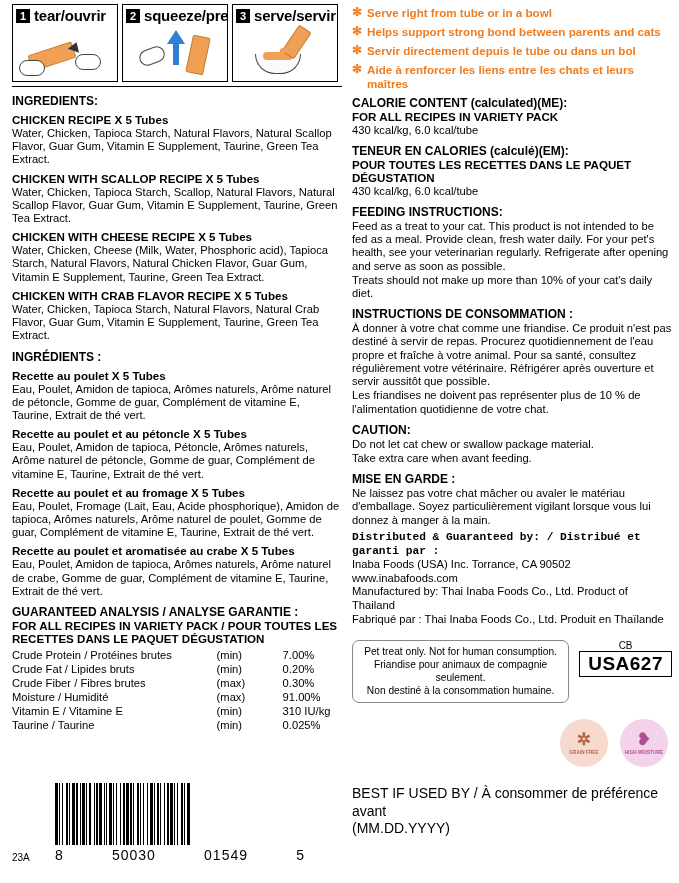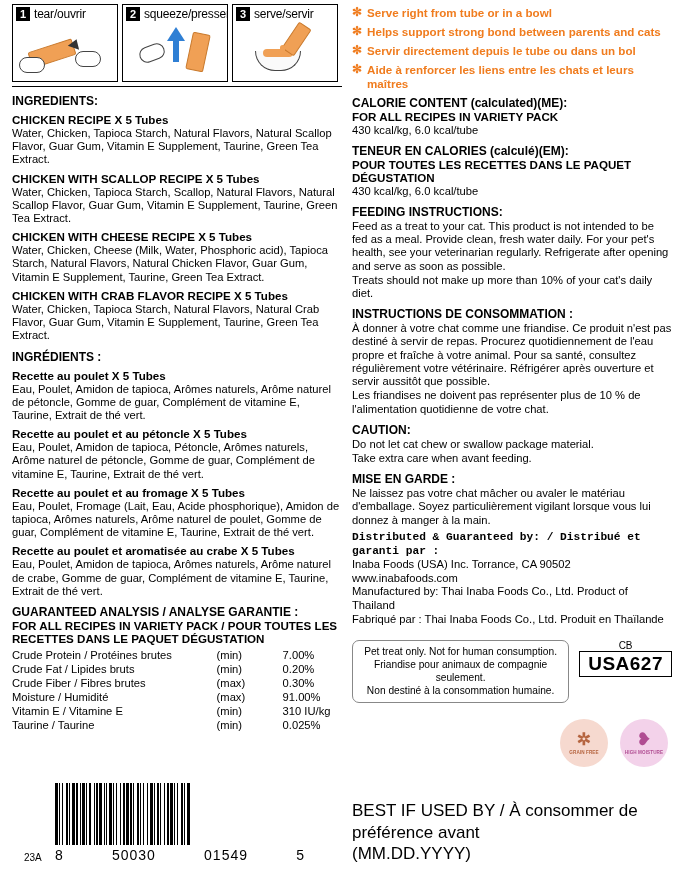--- a/index.html
+++ b/index.html
@@ -53,22 +53,22 @@
     background: #000;
     color: #fff;
     font-size: 11px;
     font-weight: bold;
     width: 14px; height: 14px;
     line-height: 14px;
     text-align: center;
     flex: 0 0 auto;
   }
   .step-label {
-    font-size: 12px;
-    font-weight: normal;
+    font-size: 15px;
+    font-weight: bold;
     letter-spacing: -0.2px;
   }
   .step-art { position: relative; height: 56px; }
 
   
   .tube {
     position: absolute;
     background: #f0a055;
     border: 1px solid #c97a2d;
   }
@@ -217,21 +217,20 @@
     justify-content: space-between;
     font-size: 14px;
     letter-spacing: 1px;
     margin-top: 2px;
     font-family: "Liberation Sans", sans-serif;
   }
   .code-23a {
     position: absolute;
     left: 12px; top: 852px;
     font-size: 10px;
-    margin-left: 12px;
   }
 
   
   .human-box {
     border: 1px solid #888;
     border-radius: 7px;
     padding: 5px 8px;
     font-size: 10.2px;
     line-height: 1.25;
     text-align: center;
@@ -264,23 +263,23 @@
     font-size: 4.6px;
     font-weight: bold;
     letter-spacing: 0.1px;
     text-align: center;
   }
   .badge.grain { background: #f6d9cf; color: #b5643f; }
   .badge.moist { background: #f3d2ea; color: #b04d92; }
   .badge .glyph { font-size: 17px; line-height: 1; margin-bottom: 2px; }
 
   .bottom-note {
-    font-size: 17px;
+    font-size: 14px;
     line-height: 1.25;
-    margin-top: 33px;
+    margin-top: 18px;
   }
   .dist-block { font-size: 11.2px; line-height: 1.22; margin-top: 4px; }
   .dist-block .b { font-weight: bold; font-family: Liberation Mono, monospace; }
 </style>
 </head>
 <body>
 
 <div class="page">
 
   <div class="col-left">

